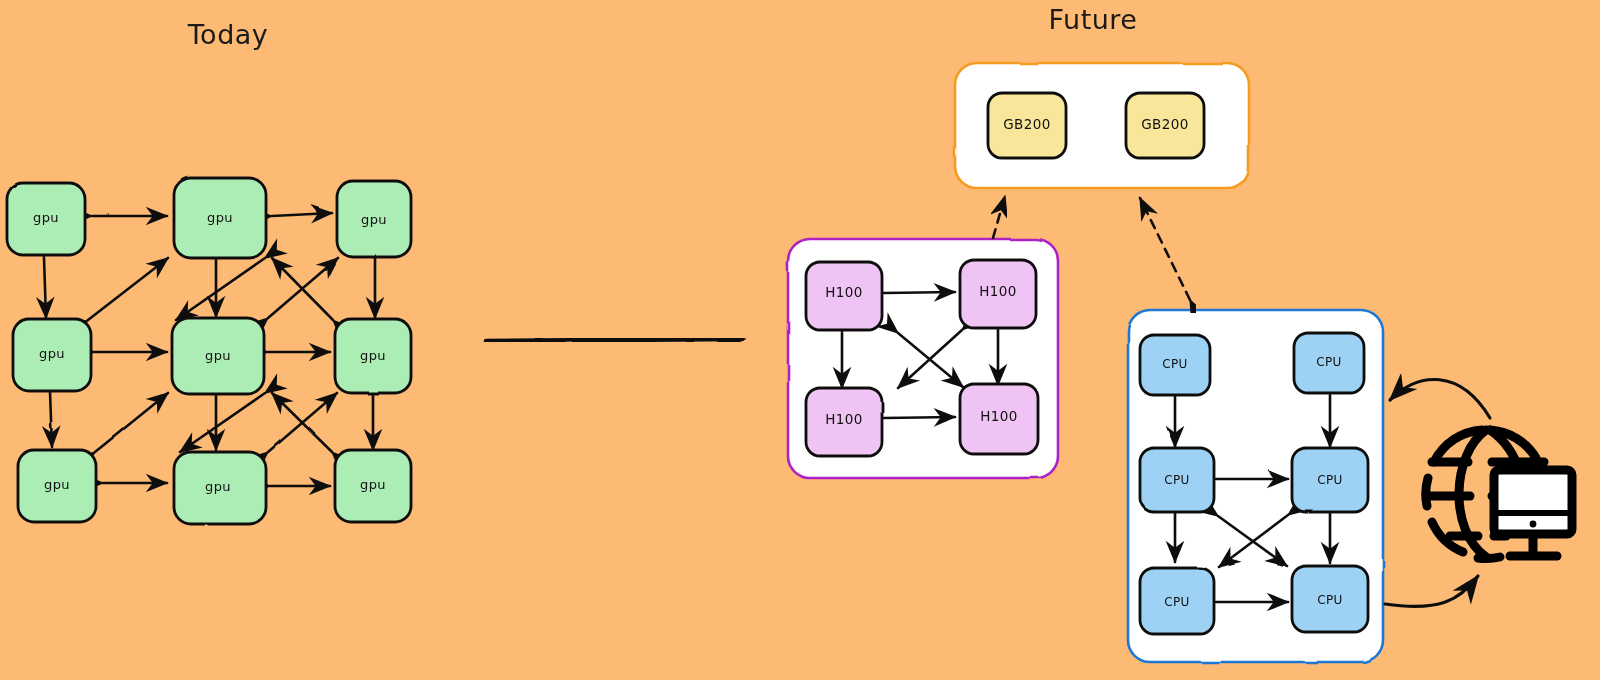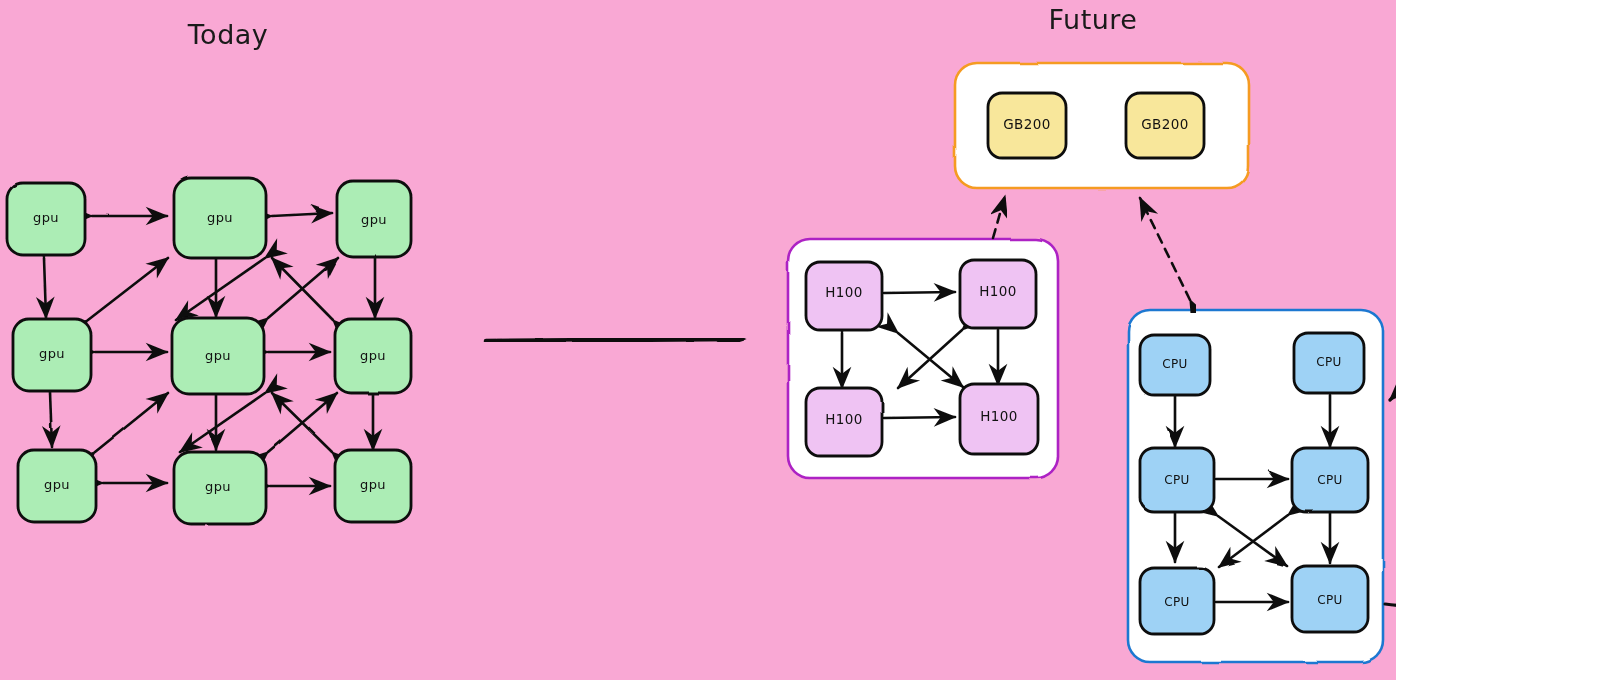--- a/index.html
+++ b/index.html
@@ -6,23 +6,23 @@
   html, body {
     margin: 0;
     padding: 0;
     background: #ffffff;
   }
   body {
     font-family: "DejaVu Sans", sans-serif;
   }
   #canvas {
     position: relative;
-    width: 1396px;
+    width: 1600px;
     height: 680px;
-    background: #f9a8d4;
+    background: #fdba74;
     overflow: hidden;
   }
   #scene {
     position: absolute;
     left: 0;
     top: 0;
     width: 1600px;
     height: 680px;
   }
   .diagram-title {

